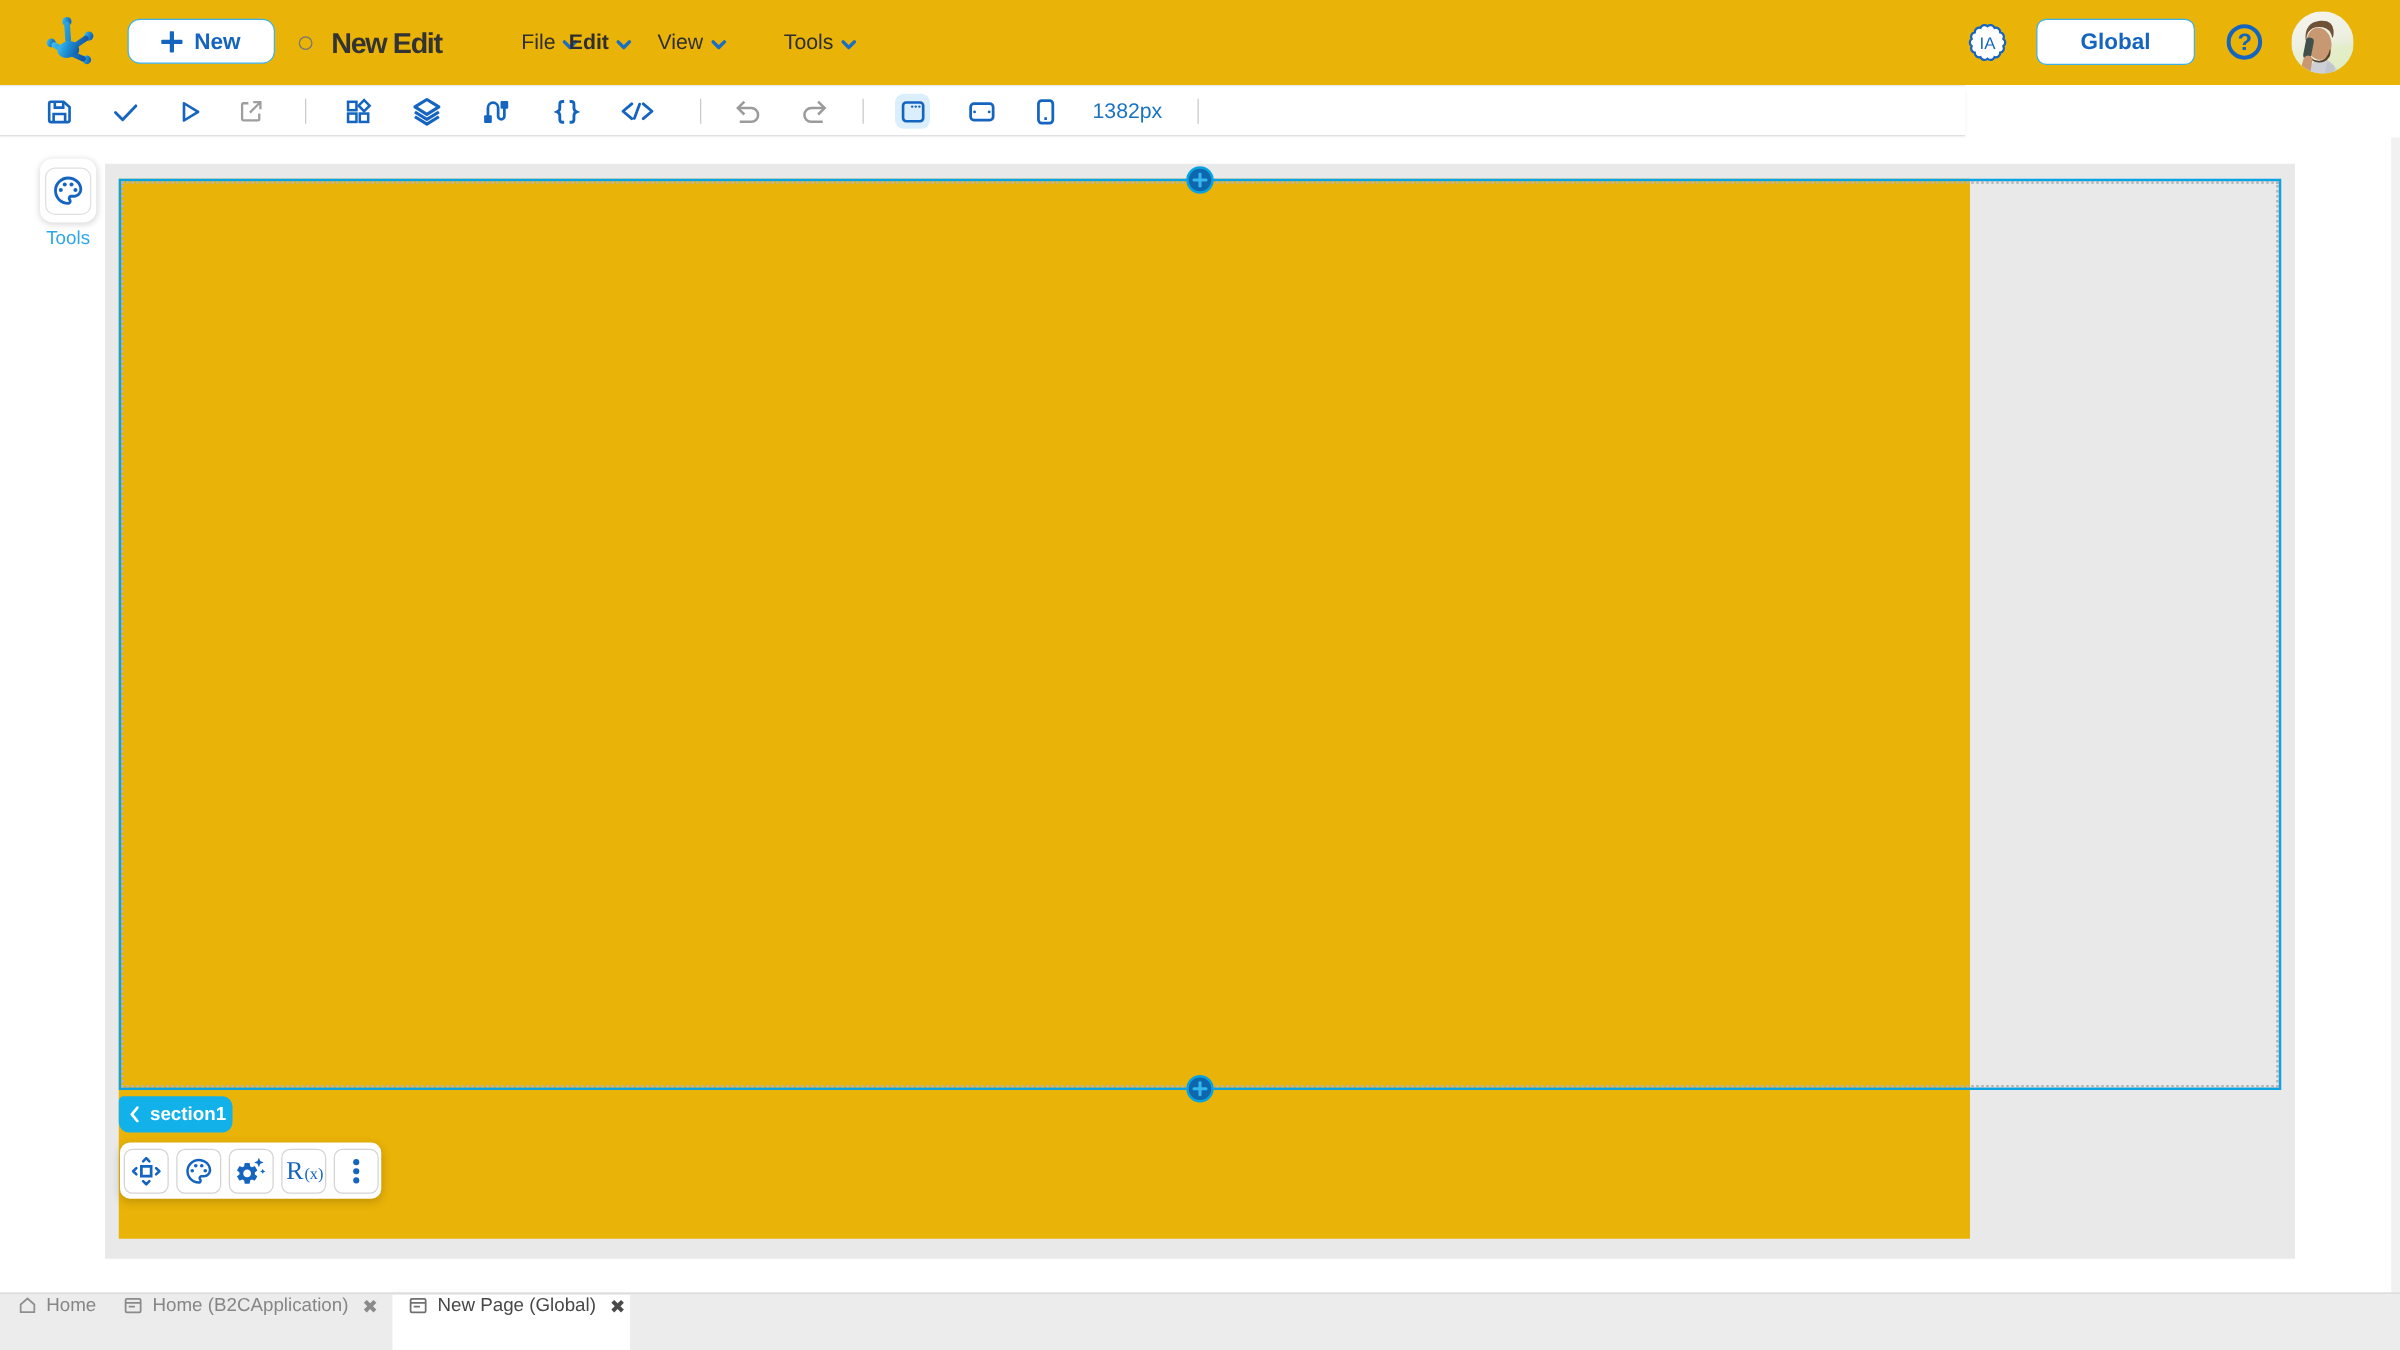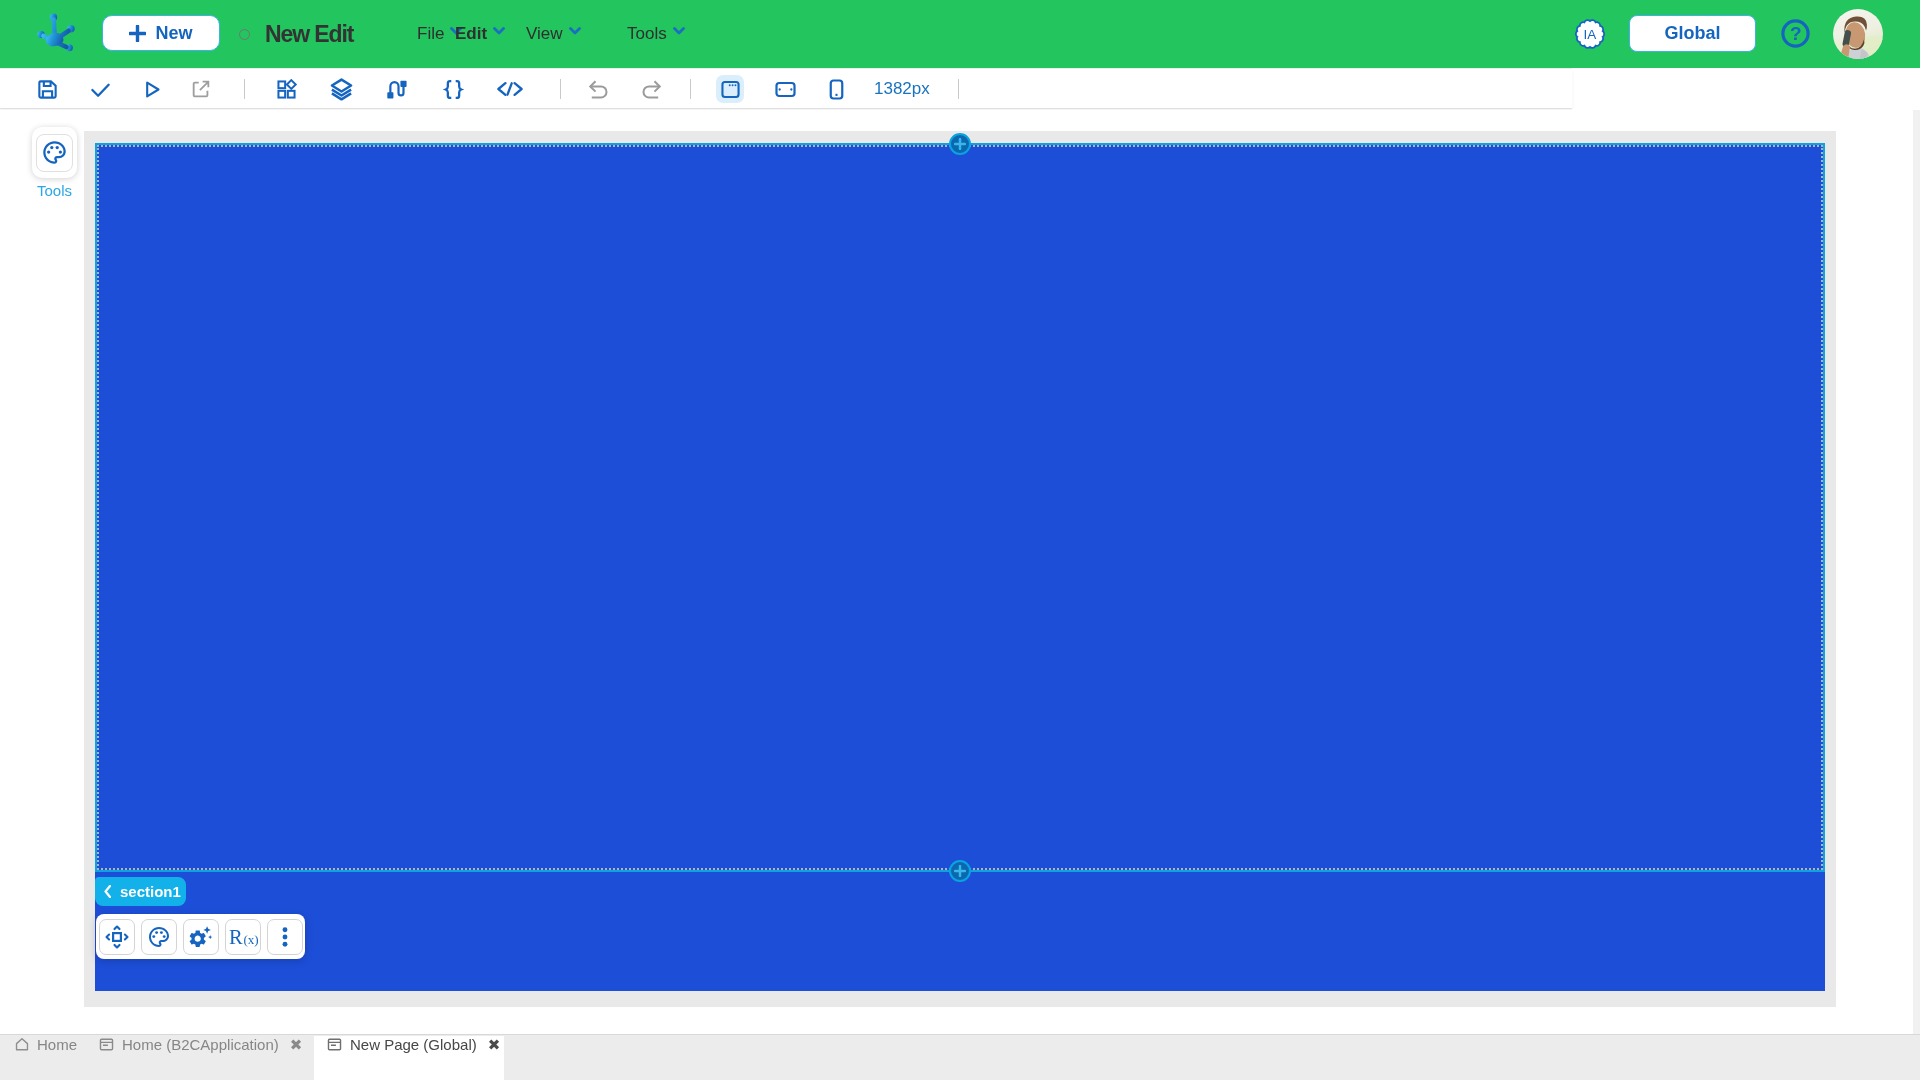--- a/index.html
+++ b/index.html
@@ -1,32 +1,32 @@
 <!DOCTYPE html>
 <html><head>
 <meta charset="utf-8">
 <style>
 * { margin:0; padding:0; box-sizing:border-box; }
 html,body { width:1920px; height:1080px; overflow:hidden; background:#fff;
   font-family:"Liberation Sans", sans-serif; }
 body { position:relative; }
 
 
-#header { position:absolute; left:0; top:0; width:1920px; height:68px; background:#22c55e; }
+#header { position:absolute; left:0; top:0; width:1920px; height:68px; background:#eab308; }
 #logo { position:absolute; left:36px; top:12px; }
 #btn-new { position:absolute; left:102px; top:15px; width:118px; height:36px;
   border:1.5px solid #3db2ea; border-radius:10px; background:#fff;
   display:flex; align-items:center; justify-content:center; gap:9px;
   color:#1565c0; font-size:18px; font-weight:bold; }
 #radio { position:absolute; left:239px; top:29px; width:11px; height:11px;
   border:1.5px solid #757575; border-radius:50%; }
 #page-title { position:absolute; left:265px; top:21px; font-size:23px; font-weight:bold;
   color:#333; letter-spacing:-1.1px; }
 .menu { position:absolute; top:24px; font-size:17px; color:#2f2f2f;
-  display:flex; gap:6px; }
+  display:flex; align-items:center; gap:6px; }
 .menu svg { margin-top:3px; }
 #m-file { left:417px; } #m-edit { left:455px;font-weight:bold; } #m-view { left:526px; } #m-tools { left:627px; }
 
 #ia-badge { position:absolute; left:1574px; top:18px; }
 #btn-preview { position:absolute; left:1629px; top:15px; width:127px; height:37px;
   border:1.5px solid #3db2ea; border-radius:8px; background:#fff;
   display:flex; align-items:center; justify-content:center;
   color:#1565c0; font-size:18px; font-weight:bold; }
 #help { position:absolute; left:1781px; top:19px; }
 #avatar { position:absolute; left:1833px; top:9px; width:50px; height:50px;
@@ -47,21 +47,21 @@
 #workspace { position:absolute; left:0; top:110px; width:1920px; height:924px; background:#fff; }
 #scroll-strip { position:absolute; left:1913px; top:0; width:7px; height:924px; background:#f1f1f1; }
 #page-btn { position:absolute; left:32px; top:17px; width:45px; height:51px; background:#fff;
   border-radius:10px; box-shadow:0 1px 6px rgba(0,0,0,0.18);
   display:flex; align-items:center; justify-content:center; }
 #page-btn .inner { width:37px; height:38px; border:1px solid #e0e0e0; border-radius:8px;
   display:flex; align-items:center; justify-content:center; }
 #page-lbl { position:absolute; left:32px; top:72px; width:45px; text-align:center;
   color:#2da6e8; font-size:15px; }
 #artboard { position:absolute; left:84px; top:21px; width:1752px; height:876px; background:#e9e9e9; }
-#canvas { position:absolute; left:11px; top:12px; width:1730px; height:848px; background:#1d4ed8; }
+#canvas { position:absolute; left:11px; top:12px; width:1481px; height:848px; background:#eab308; }
 #section { position:absolute; left:0; top:0; width:1730px; height:729px;
   border:2px solid #0ba3e2; }
 #section .dash { position:absolute; left:0px; top:0px; right:0px; bottom:0px;
   border:2px dotted #b3b3b3; }
 .plusbtn { position:absolute; width:22px; height:22px; border-radius:50%;
   background:#0d67ae; border:2.5px solid #0aa3e2; display:flex; align-items:center; justify-content:center; }
 #plus-top { left:854px; top:-10px; }
 #plus-bot { left:854px; top:717px; }
 #sec-label { position:absolute; left:0px; top:734px; width:91px; height:29px;
   background:#13b1e9; border-radius:4px 8px 8px 8px; color:#fff; font-size:15px; font-weight:bold;

